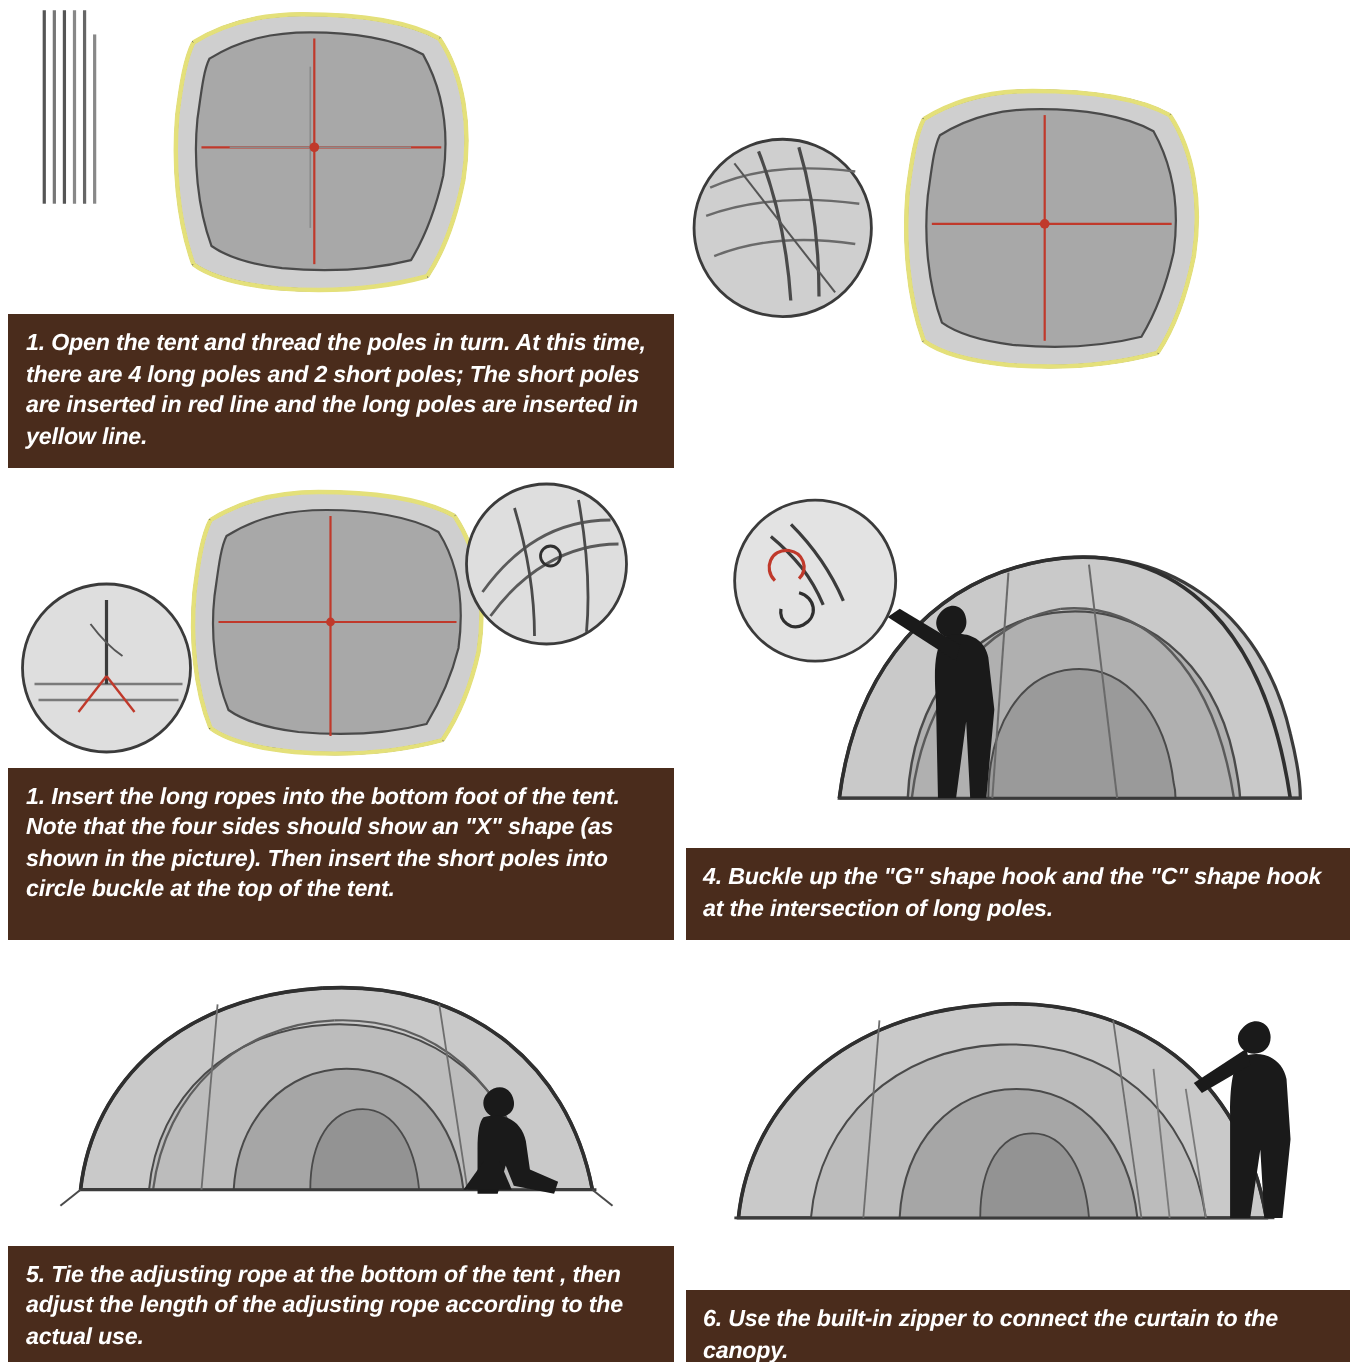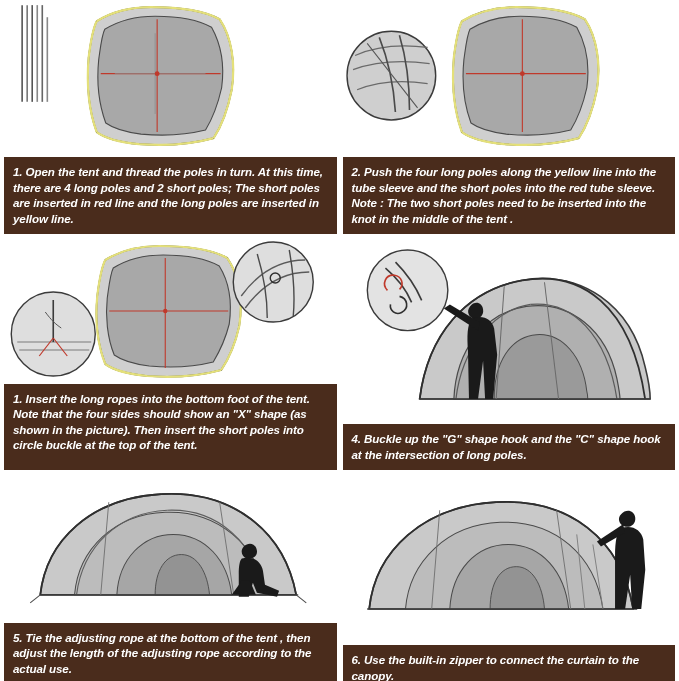--- a/index.html
+++ b/index.html
@@ -130,21 +130,20 @@
             <circle cx="48" cy="72" r="44" fill="#cfcfcf" stroke="#3b3b3b" stroke-width="1.4"></circle>
             <path d="M12 52 C 30 44, 52 40, 84 44" fill="none" stroke="#6a6a6a" stroke-width="1.2"></path>
             <path d="M10 66 C 32 58, 56 56, 86 60" fill="none" stroke="#6a6a6a" stroke-width="1.2"></path>
             <path d="M14 86 C 34 78, 58 76, 84 80" fill="none" stroke="#6a6a6a" stroke-width="1.2"></path>
             <path d="M36 34 C 44 54, 50 78, 52 108" fill="none" stroke="#4a4a4a" stroke-width="1.6"></path>
             <path d="M56 32 C 62 52, 66 78, 66 106" fill="none" stroke="#4a4a4a" stroke-width="1.6"></path>
             <path d="M24 40 L 74 104" stroke="#555" stroke-width="1" fill="none"></path>
           </g>
         </svg>
       </div>
-      <div class="caption cap-2">2. Push the four long poles along the yellow line into the tube sleeve and the short poles into the red tube sleeve. Note : The two short poles need to be inserted into the knot in the middle of the tent .</div>
     </div>
 
     <div class="cell">
       <div class="art">
         <svg viewBox="0 0 330 146" preserveAspectRatio="xMidYMid meet">
           <g>
             <path d="M100 22 C 116 12, 134 8, 154 8 C 178 8, 204 10, 222 20
                      C 234 38, 238 62, 234 88 C 230 106, 224 120, 216 132
                      C 194 138, 168 140, 142 138 C 122 136, 108 132, 100 126
                      C 92 106, 90 80, 92 58 C 94 42, 96 30, 100 22 Z" fill="#cfcfcf" stroke="#3b3b3b" stroke-width="1.6"></path>

